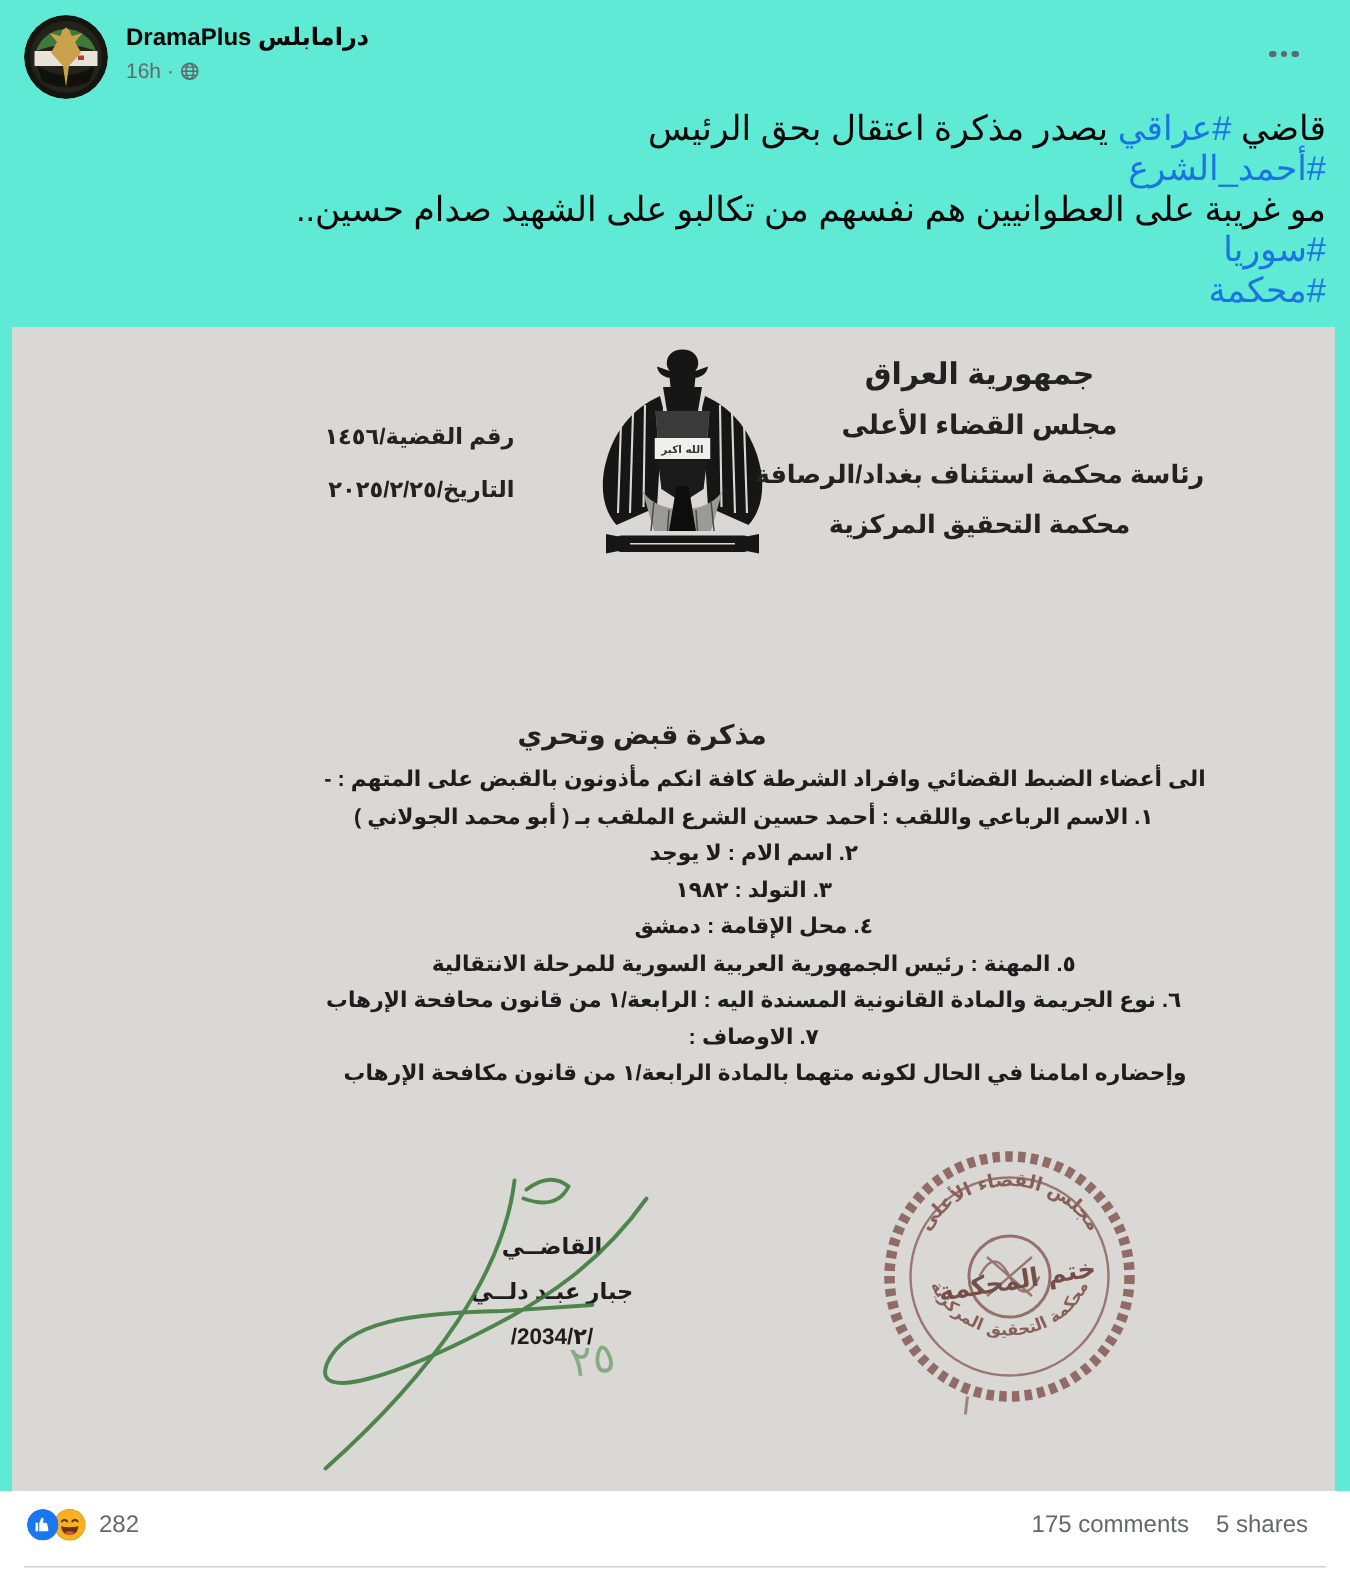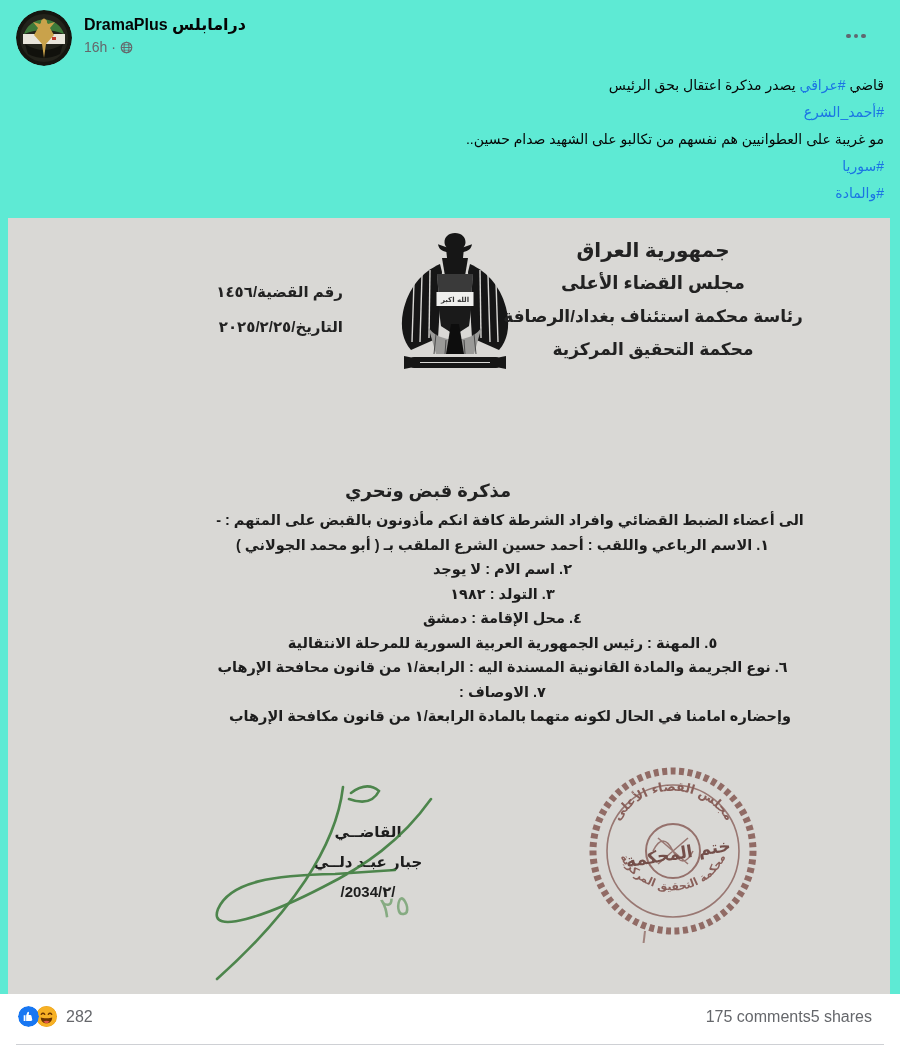--- a/index.html
+++ b/index.html
@@ -9,21 +9,21 @@
   
   .header{position:absolute;top:10px;left:16px;right:16px;height:60px;}
   .avatar{position:absolute;left:0;top:0;width:56px;height:56px;border-radius:50%;overflow:hidden;cursor:pointer;}
   .author{position:absolute;left:68px;top:5px;font-size:16px;font-weight:700;color:#050505;cursor:pointer;}
   .meta{position:absolute;left:68px;top:29px;font-size:14px;color:#65676b;display:flex;align-items:center;gap:4px;}
   .more{position:absolute;right:10px;top:14px;width:36px;height:24px;display:flex;align-items:center;justify-content:center;gap:3px;cursor:pointer;}
   .more i{width:4.5px;height:4.5px;border-radius:50%;background:#606770;display:block;}
 
   
   .post-text{position:absolute;top:72px;right:16px;left:16px;direction:rtl;text-align:right;
-             font-size:14px;line-height:27px;color:#050505;}
+             font-size:23px;line-height:27px;color:#050505;}
   .tag{color:#1b74e4;cursor:pointer;}
 
   
   .doc{position:absolute;top:218px;left:8px;width:882px;height:776px;background:#d9d8d5;
        direction:rtl;color:#222;cursor:pointer;}
   .doc *{font-weight:700;}
   .emblem{position:absolute;left:382px;top:12px;}
   .court-header{position:absolute;left:430px;top:16px;width:430px;text-align:center;line-height:33px;}
   .court-header .h1{font-size:20px;}
   .court-header .h2{font-size:18px;}
@@ -37,21 +37,21 @@
   .sig-day{position:absolute;left:372px;top:672px;font-size:28px;color:#86ab82;transform:rotate(-8deg);font-weight:400;}
   .signature{position:absolute;left:195px;top:563px;pointer-events:none;}
   .stamp{position:absolute;left:575px;top:545px;opacity:.85;}
 
   
   .footer{position:absolute;top:994px;left:0;right:0;height:52px;background:#fff;}
   .reactions{position:absolute;left:18px;top:12px;display:flex;align-items:center;cursor:pointer;}
   .rx-icon{width:21px;height:21px;border-radius:50%;display:block;}
   .rx-haha{margin-left:-3px;}
   .rx-count{margin-left:9px;font-size:16px;color:#65676b;}
-  .counts{position:absolute;right:28px;top:14px;font-size:16px;color:#65676b;display:flex;}
+  .counts{position:absolute;right:28px;top:14px;font-size:16px;color:#65676b;display:flex;gap:18px;}
   .counts span{cursor:pointer;}
   .divider{position:absolute;left:16px;right:16px;bottom:1px;height:1px;background:#ced0d4;}
 </style>
 </head>
 <body>
 
 <div class="post">
 
   <div class="header">
     <div class="avatar">
@@ -83,21 +83,21 @@
         <i></i>
         <i></i>
     </div>
   </div>
 
   <div class="post-text">
     <div><span>قاضي </span><span class="tag">#عراقي</span><span> يصدر مذكرة اعتقال بحق الرئيس</span></div>
     <div><span class="tag">#أحمد_الشرع</span></div>
     <div>مو غريبة على العطوانيين  هم نفسهم من  تكالبو على الشهيد صدام حسين..</div>
     <div><span class="tag">#سوريا</span></div>
-    <div><span class="tag">#والمادة</span></div>
+    <div><span class="tag">#محكمة</span></div>
   </div>
 
   <div class="doc">
 
     <div class="emblem">
       <svg width="130" height="146" viewBox="0 0 130 146">
         <g fill="#161616">
 
           <path d="M65 3c-6.5 0-10.5 4-10.5 9.2 0 2 .8 3.8 2 5.1l-8.5-3c.7 4.4 3.8 6.9 8.4 7.6l.8 8.1h15.6l.8-8.1c4.6-.7 7.7-3.2 8.4-7.6l-8.5 3c1.2-1.3 2-3.1 2-5.1C75.5 7 71.5 3 65 3z"></path>
 

